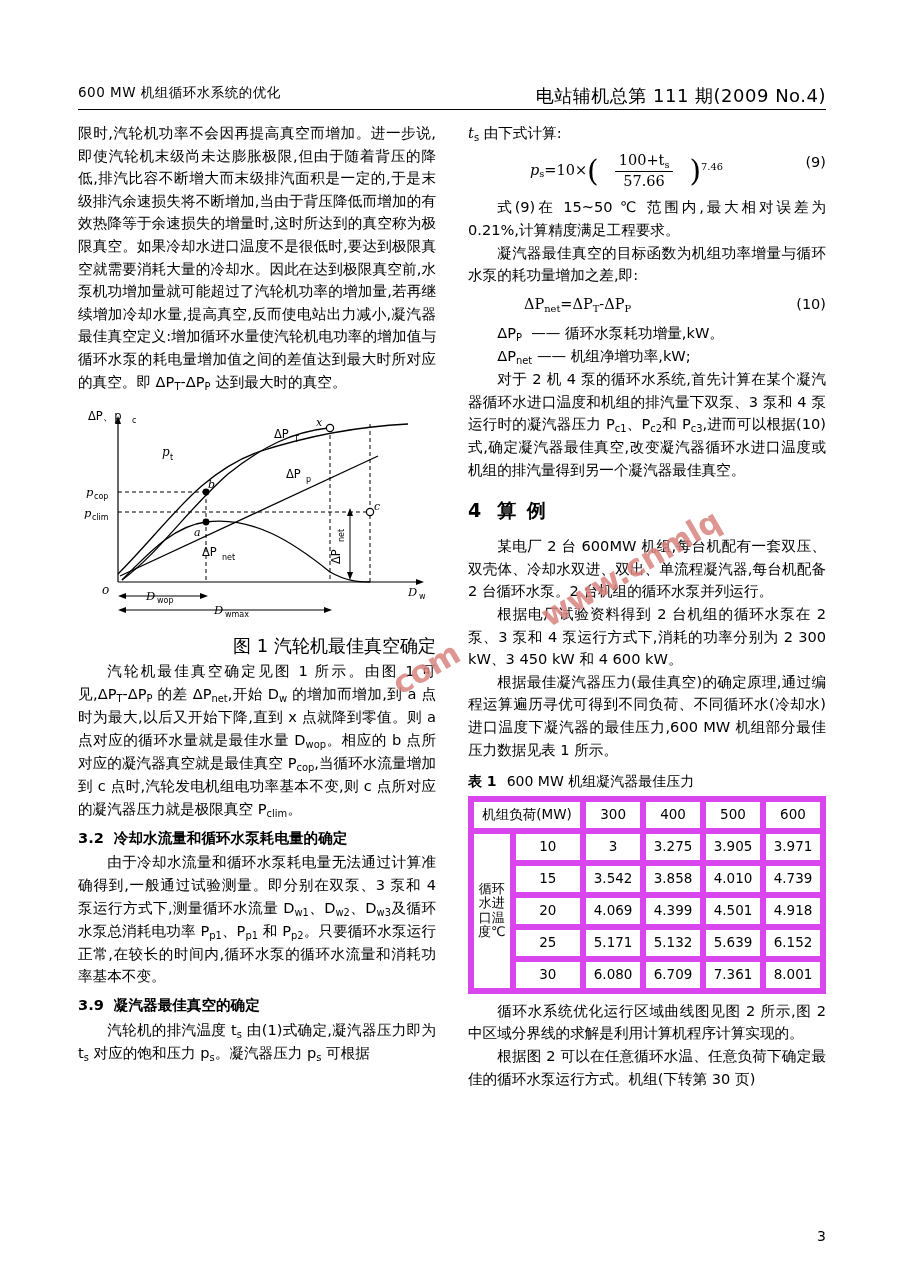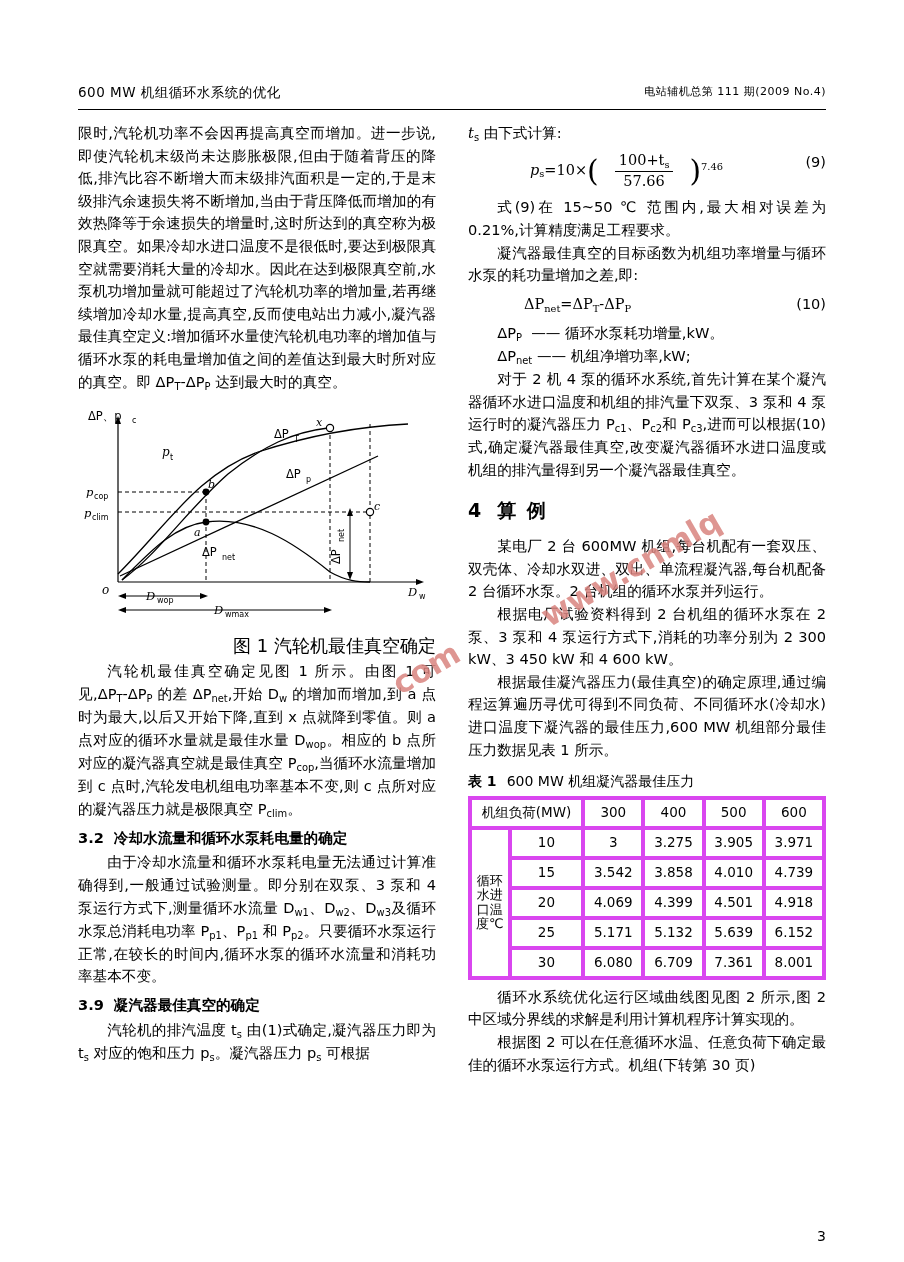--- a/index.html
+++ b/index.html
@@ -7,21 +7,21 @@
     width:904px;height:1262px;position:relative;
     font-family:"DejaVu Sans","Liberation Sans",sans-serif;
     color:#000;
     -webkit-font-smoothing:antialiased;
   }
   .page{position:absolute;left:0;top:0;width:904px;height:1262px;overflow:hidden;border-radius:6px;}
 
   
   .header{position:absolute;left:78px;top:84px;width:748px;height:22px;}
   .header .left{position:absolute;left:0;top:0;font-size:13.5px;letter-spacing:.5px;}
-  .header .right{position:absolute;right:0;top:0;font-size:11px;letter-spacing:.5px;}
+  .header .right{position:absolute;right:0;top:0;font-size:18px;letter-spacing:.5px;}
   .rule{position:absolute;left:78px;top:109px;width:748px;height:1px;background:#000;}
 
   
   .col{position:absolute;top:122px;width:358px;font-size:14.6px;line-height:1.55;text-align:justify;}
   .col.left{left:78px;}
   .col.right{left:468px;}
 
   p{margin:0;}
   .indent{text-indent:2em;}
   .h3{font-weight:bold;margin-top:6px;margin-bottom:2px;font-size:14.6px;}
@@ -45,21 +45,21 @@
   .frac .n{display:block;border-bottom:1px solid #000;padding:0 4px;line-height:1.25;}
   .frac .d{display:block;padding:0 4px;line-height:1.25;}
   .paren{display:inline-block;font-size:2.05em;vertical-align:middle;line-height:.62;font-family:"DejaVu Serif",serif;}
   .wherelist{text-indent:0;margin-left:2em;}
   .wherelist div{white-space:nowrap;}
 
   
   .tabcap{font-size:14px;margin:10px 0 3px 0;text-indent:0;}
   .tabcap .t{font-weight:bold;margin-right:10px;}
   table.data{border-collapse:collapse;width:358px;font-size:13.5px;}
-  table.data td{border:4px solid #d946ef;padding:2px 4px;text-align:center;height:22px;}
+  table.data td{border:6px solid #d946ef;padding:2px 4px;text-align:center;height:22px;}
   table.data td.lbl{text-align:center;}
   table.data td.vlabel{width:26px;line-height:1.12;font-size:13px;}
 
   
   .pageno{position:absolute;right:78px;top:1228px;font-size:14px;}
 
   
   .wm{position:absolute;left:330px;top:520px;width:430px;height:320px;pointer-events:none;}
   .wm .t1{position:absolute;left:200px;top:30px;transform:rotate(-30deg);color:#d9847f;font-size:31px;font-weight:bold;font-family:"DejaVu Sans",sans-serif;opacity:.85;}
   .wm .t2{position:absolute;left:60px;top:130px;transform:rotate(-30deg);color:#d9847f;font-size:31px;font-weight:bold;font-family:"DejaVu Sans",sans-serif;opacity:.85;}

